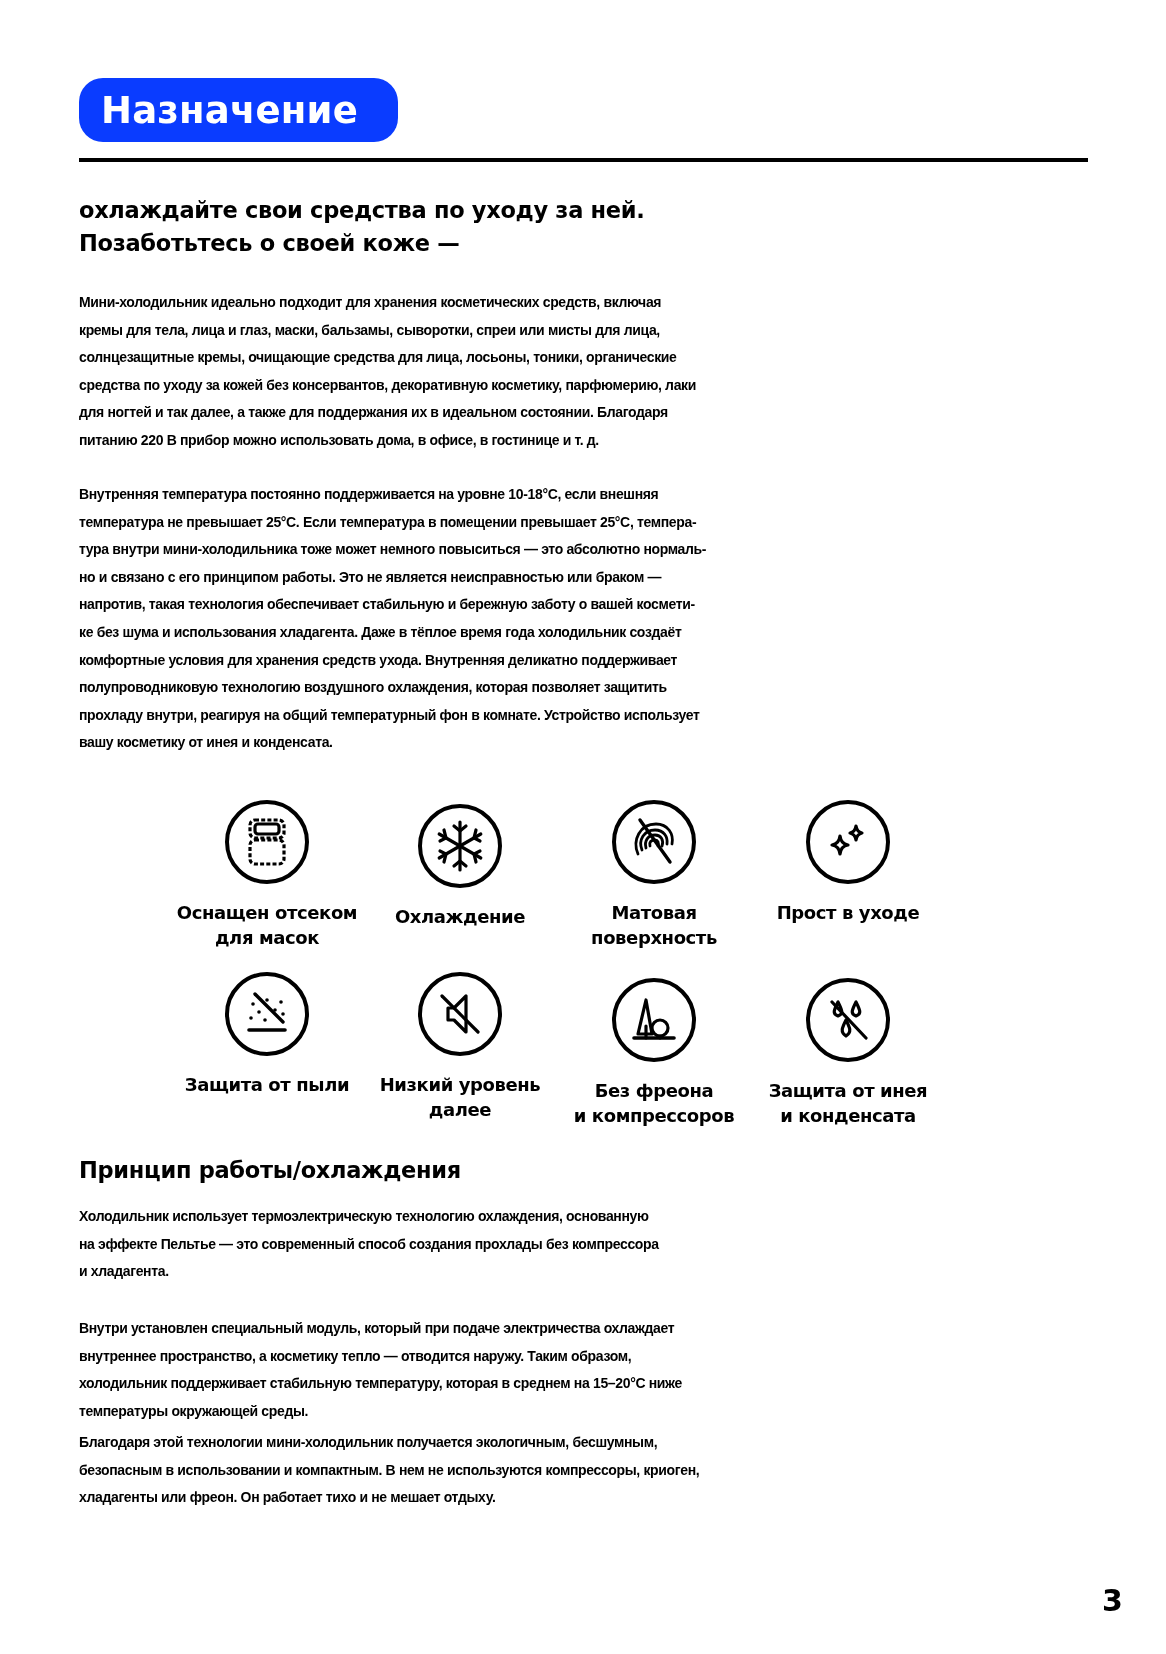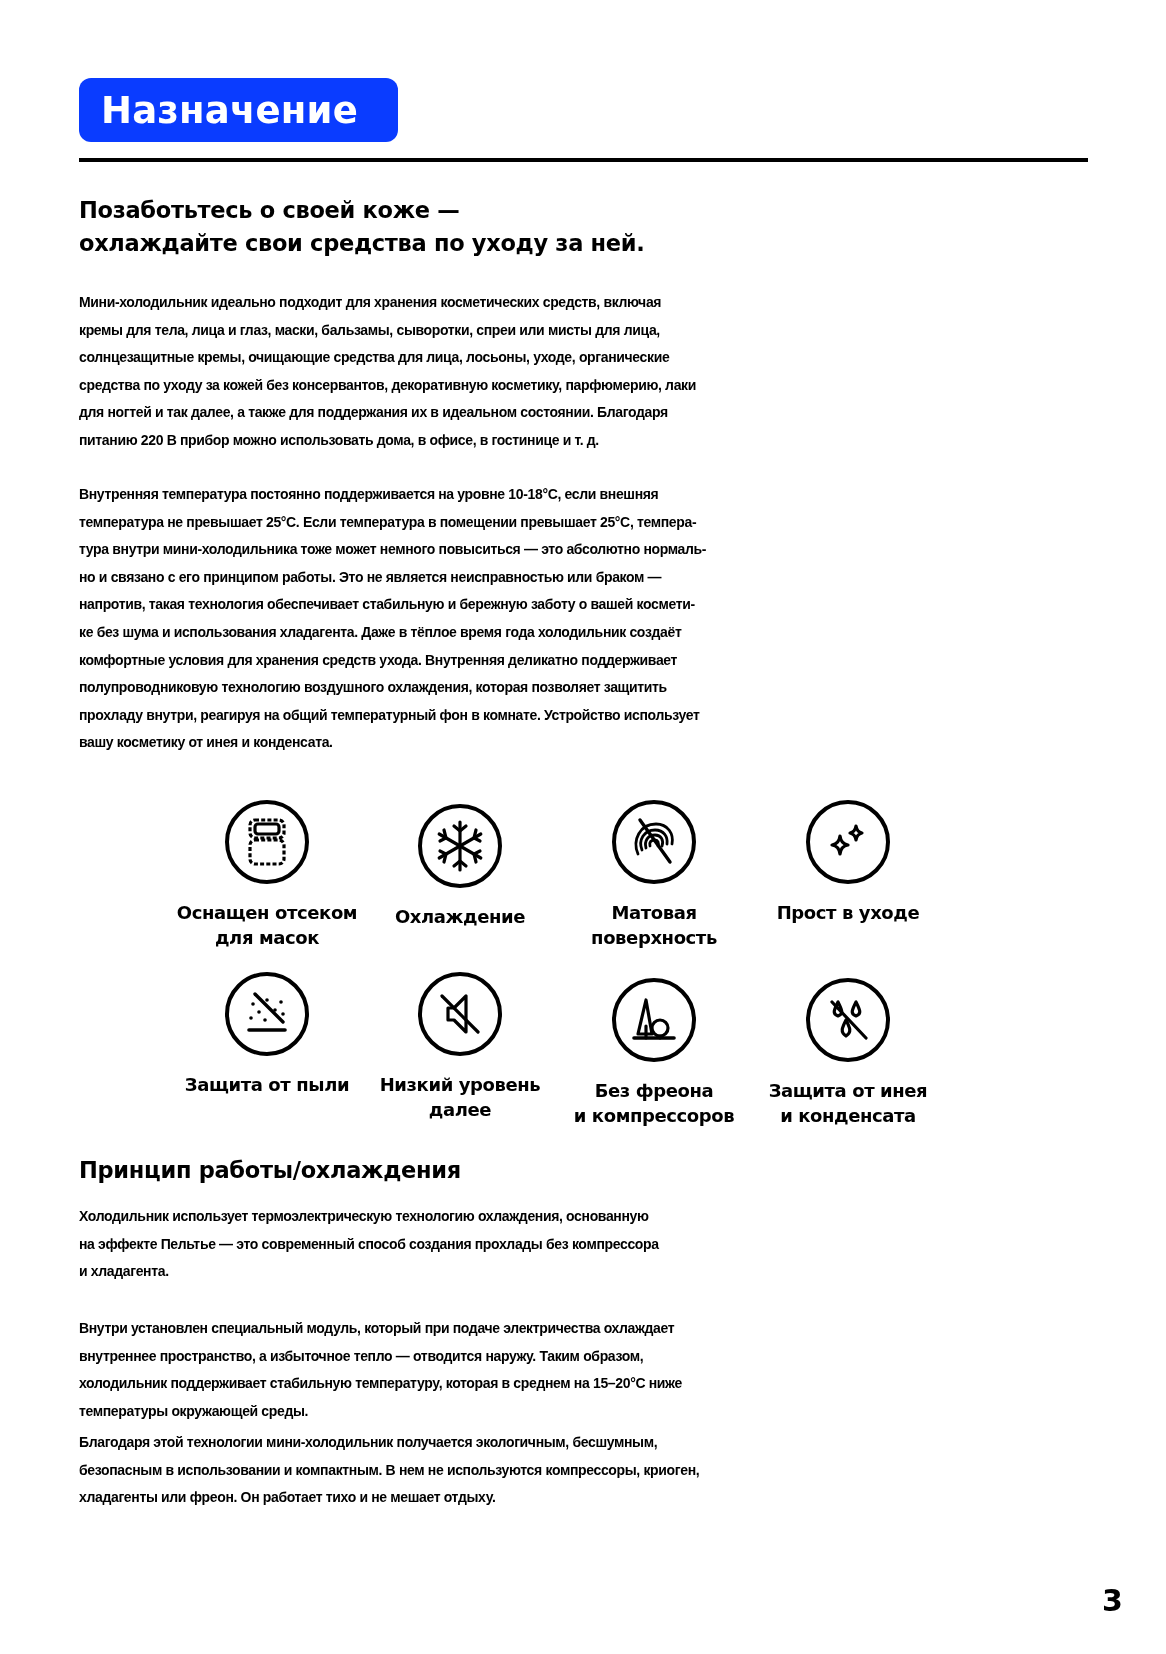--- a/index.html
+++ b/index.html
@@ -2,21 +2,21 @@
 <html><head>
   <meta charset="utf-8">
   <style>
     html, body { margin: 0; padding: 0; background: #ffffff; }
     body {
       width: 1166px; height: 1654px; position: relative; overflow: hidden;
       font-family: "Liberation Sans", "DejaVu Sans", sans-serif; color: #000;
     }
     .title-badge {
       position: absolute; left: 79px; top: 78px; width: 319px; height: 64px;
-      background: #0A3CFF; border-radius: 12px;
+      background: #0A3CFF; border-radius: 24px;
       display: flex; align-items: center;
     }
     .title-badge span {
       color: #fff; font-family: "DejaVu Sans", sans-serif; font-weight: bold;
       font-size: 37px; letter-spacing: 0.2px; padding-left: 22px; line-height: 1;
     }
     .rule {
       position: absolute; left: 79px; top: 158px; width: 1009px; height: 4px; background: #000;
     }
     .subtitle {
@@ -64,28 +64,28 @@
   </style>
 </head>
 <body>
 
 <div class="title-badge">
   <span>Назначение</span>
 </div>
 <div class="rule"></div>
 
 <div class="subtitle">
+  <div>охлаждайте свои средства по уходу за ней.</div>
   <div>Позаботьтесь о своей коже —</div>
-  <div>охлаждайте свои средства по уходу за ней.</div>
 </div>
 
 <div class="para p1">
   <div>Мини-холодильник идеально подходит для хранения косметических средств, включая</div>
   <div>кремы для тела, лица и глаз, маски, бальзамы, сыворотки, спреи или мисты для лица,</div>
-  <div>солнцезащитные кремы, очищающие средства для лица, лосьоны, уходе, органические</div>
+  <div>солнцезащитные кремы, очищающие средства для лица, лосьоны, тоники, органические</div>
   <div>средства по уходу за кожей без консервантов, декоративную косметику, парфюмерию, лаки</div>
   <div>для ногтей и так далее, а также для поддержания их в идеальном состоянии. Благодаря</div>
   <div>питанию 220 В прибор можно использовать дома, в офисе, в гостинице и т. д.</div>
 </div>
 
 <div class="para p2">
   <div>Внутренняя температура постоянно поддерживается на уровне 10-18°C, если внешняя</div>
   <div>температура не превышает 25°C. Если температура в помещении превышает 25°C, темпера-</div>
   <div>тура внутри мини-холодильника тоже может немного повыситься — это абсолютно нормаль-</div>
   <div>но и связано с его принципом работы. Это не является неисправностью или браком —</div>
@@ -230,21 +230,21 @@
 <div class="section-title">Принцип работы/охлаждения</div>
 
 <div class="para p3">
   <div>Холодильник использует термоэлектрическую технологию охлаждения, основанную</div>
   <div>на эффекте Пельтье — это современный способ создания прохлады без компрессора</div>
   <div>и хладагента.</div>
 </div>
 
 <div class="para p4">
   <div>Внутри установлен специальный модуль, который при подаче электричества охлаждает</div>
-  <div>внутреннее пространство, а избыточное тепло — отводится наружу. Таким образом,</div>
+  <div>внутреннее пространство, а косметику тепло — отводится наружу. Таким образом,</div>
   <div>холодильник поддерживает стабильную температуру, которая в среднем на 15–20°C ниже</div>
   <div>температуры окружающей среды.</div>
 </div>
 
 <div class="para p5">
   <div>Благодаря этой технологии мини-холодильник получается экологичным, бесшумным,</div>
   <div>безопасным в использовании и компактным. В нем не используются компрессоры, криоген,</div>
   <div>хладагенты или фреон. Он работает тихо и не мешает отдыху.</div>
 </div>
 

